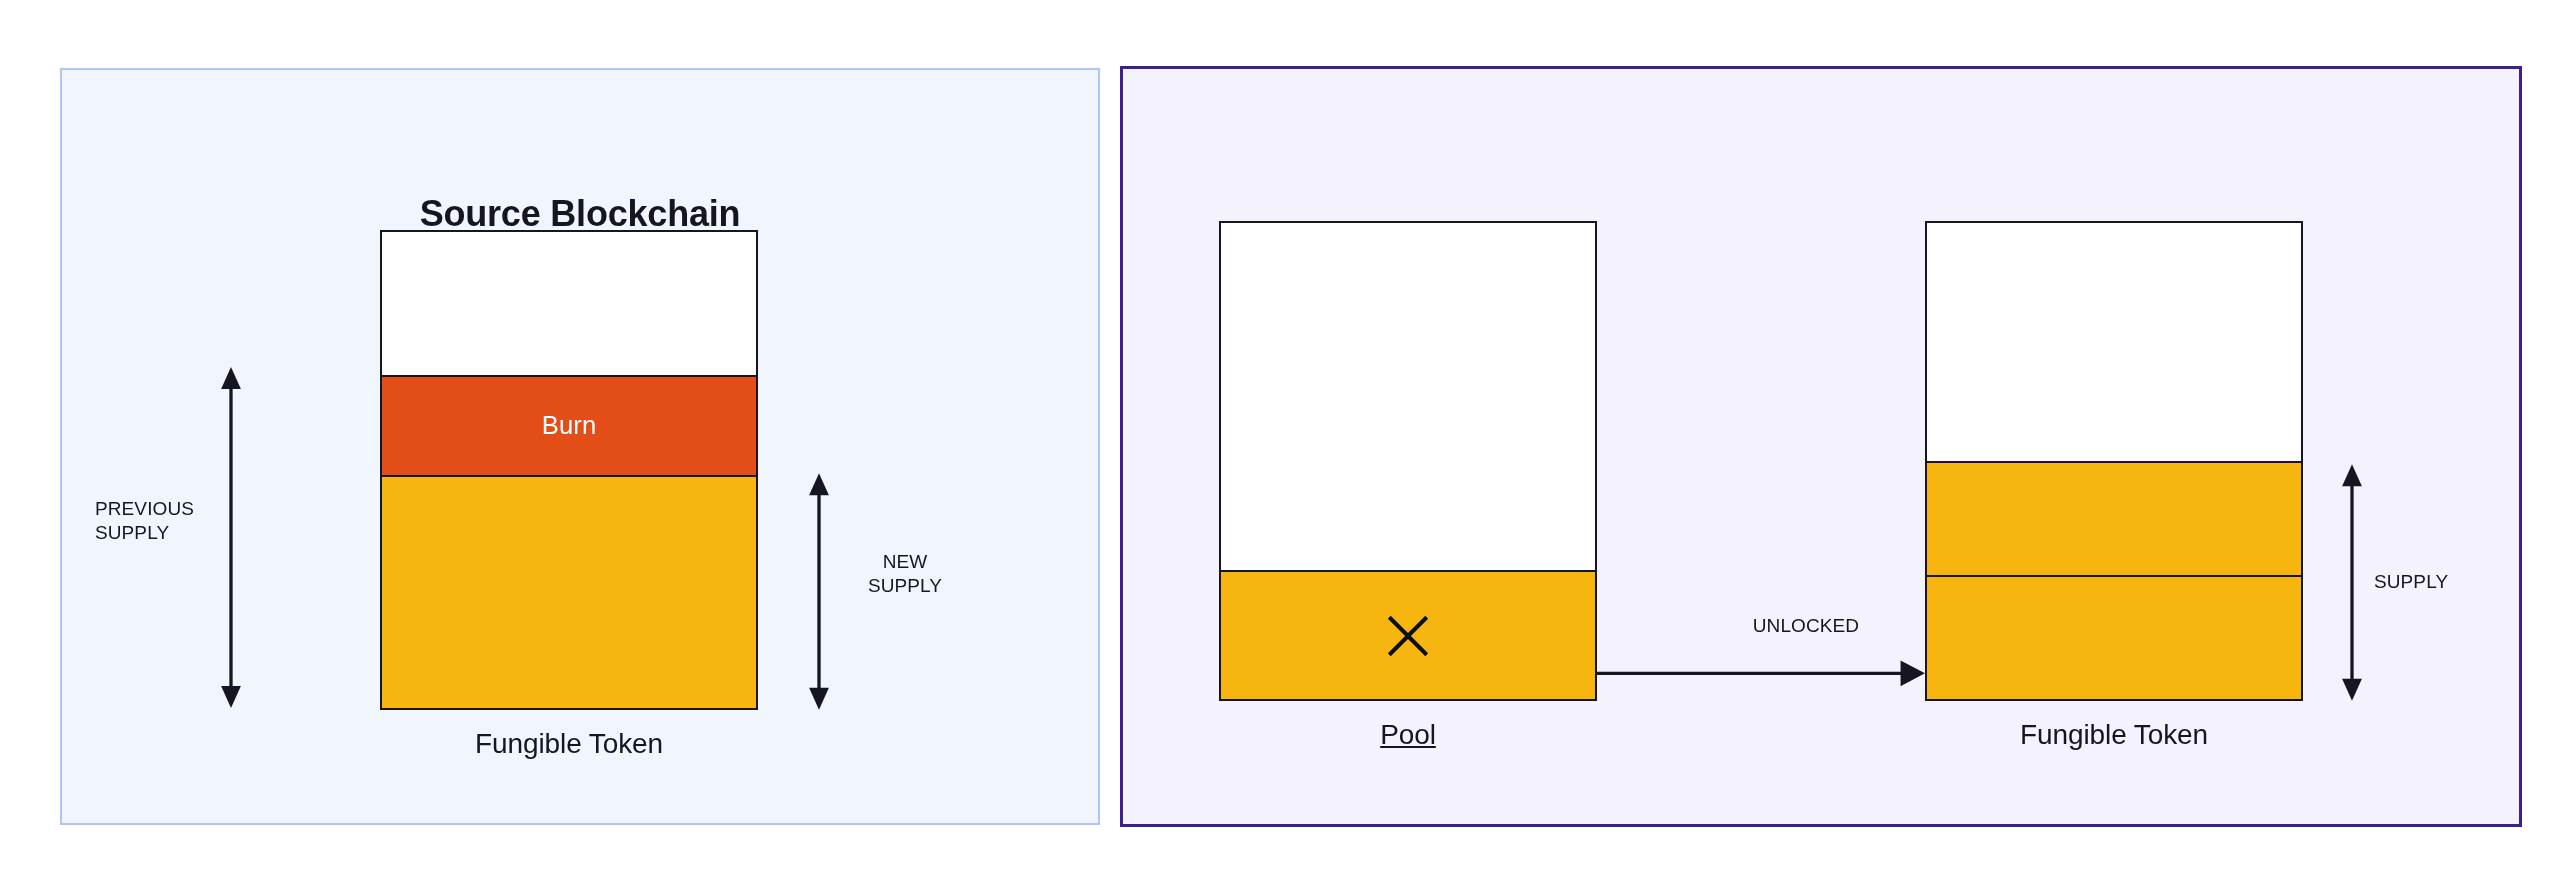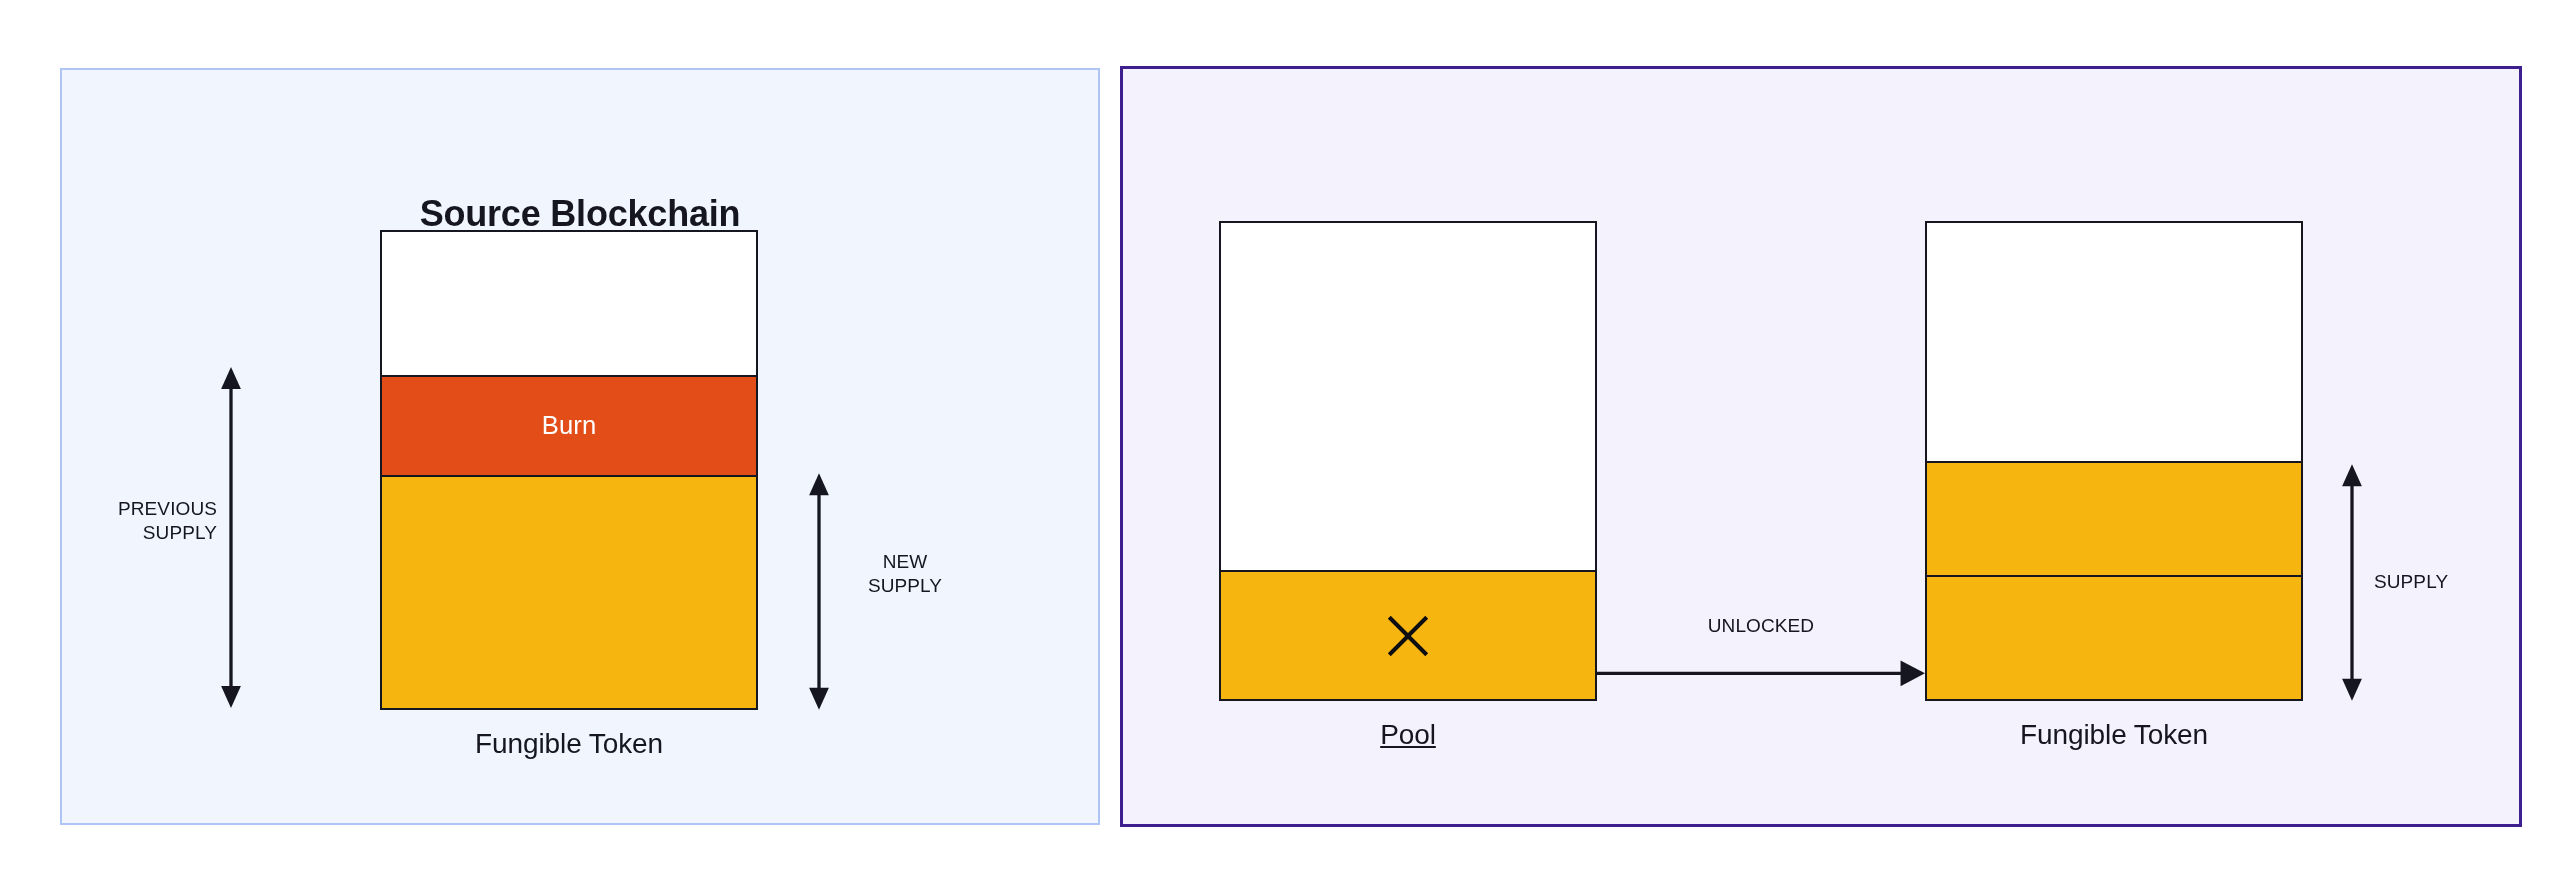--- a/index.html
+++ b/index.html
@@ -107,37 +107,38 @@
   .measure {
     position: absolute;
   }
   .measure svg { display: block; overflow: visible; }
 
   .measure-label {
     position: absolute;
     font-size: 19px;
     line-height: 1.28;
     color: #15161f;
-    text-align: right;
+    text-align: left;
     white-space: pre-line;
     letter-spacing: 0.1px;
   }
 
   
   .flow {
     position: absolute;
   }
   .flow svg { display: block; overflow: visible; }
   .flow-label {
     position: absolute;
     font-size: 19px;
     color: #15161f;
     text-align: center;
     white-space: nowrap;
     letter-spacing: 0.1px;
+    padding-left: 45px;
   }
 </style>
 </head>
 <body>
 
 <div class="stage">
 
   <section class="panel panel--source">
 
     <h2 class="panel-title">Source Blockchain</h2>

